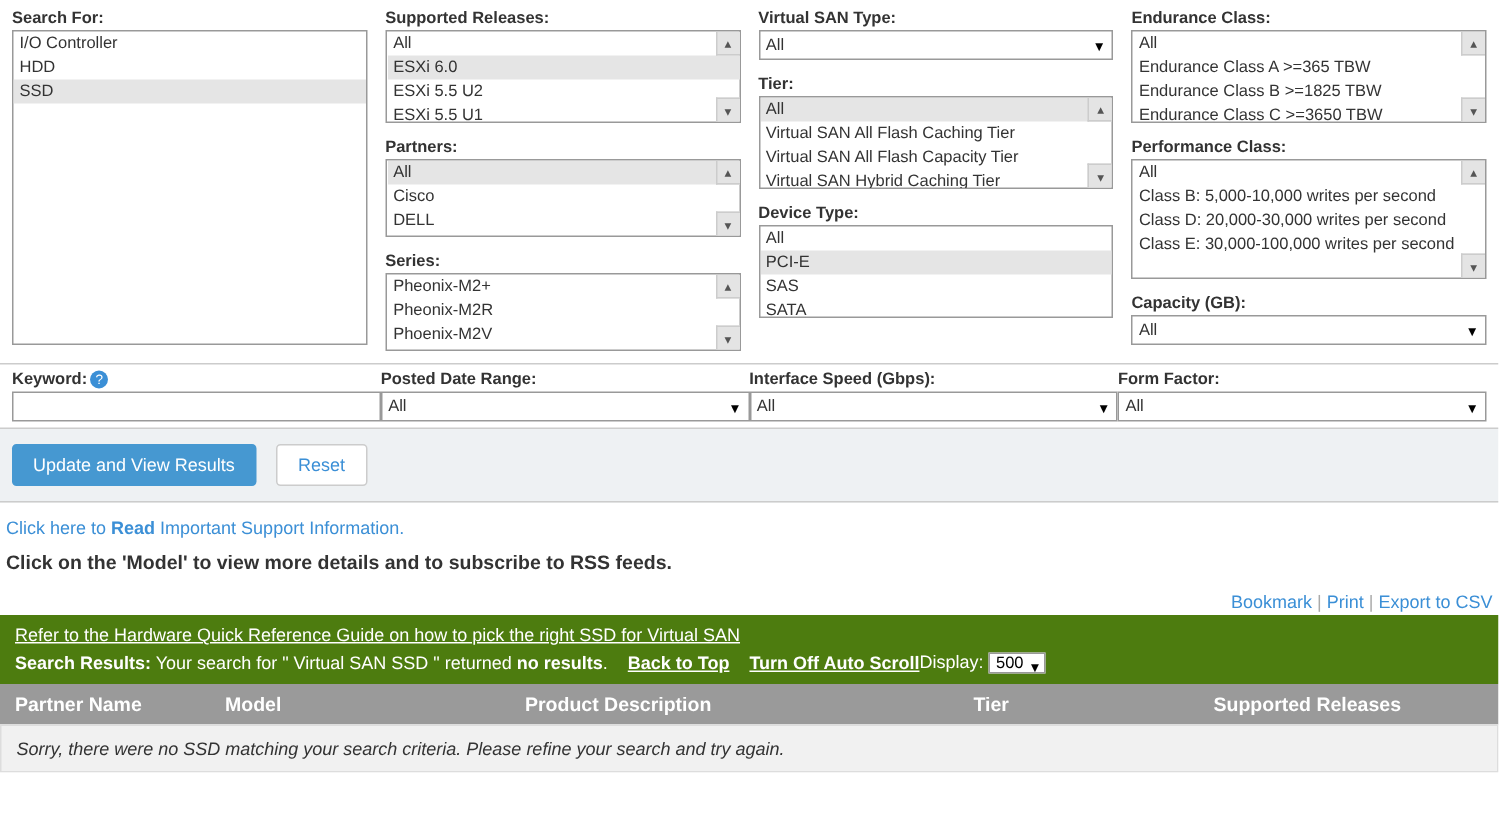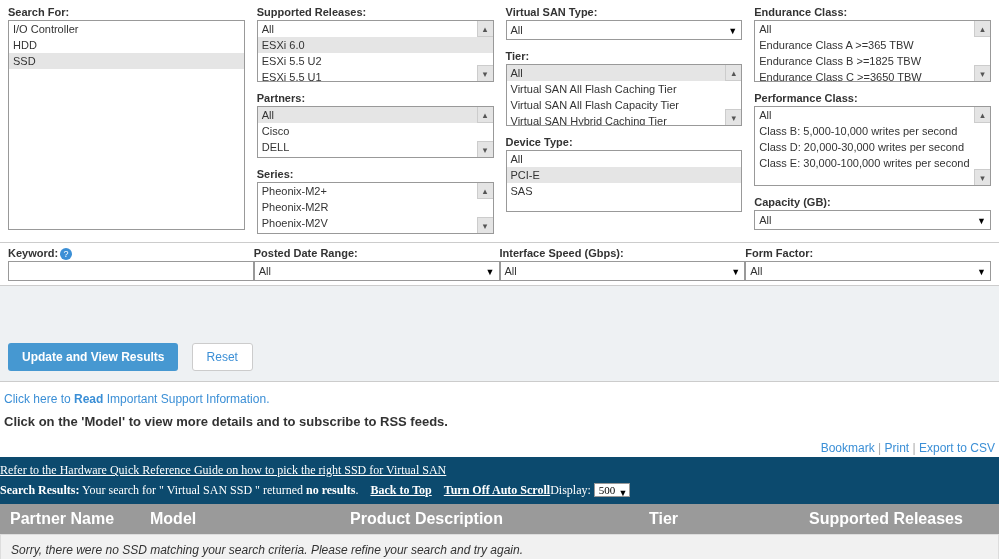--- a/index.html
+++ b/index.html
@@ -18,36 +18,36 @@
     .dropdown::after { content: "▼"; position: absolute; right: 4px; top: 3px; font-size: 9px; color: #000; }
     .scroll-up, .scroll-down { position: absolute; right: 0; width: 16px; height: 16px; background: #e4e4e4; text-align: center; font-size: 9px; line-height: 16px; color: #555; border-left: 1px solid #ccc;}
     .scroll-up { top: 0; border-bottom: 1px solid #ccc;}
     .scroll-down { bottom: 0; border-top: 1px solid #ccc;}
     .keyword-row { padding: 4px 8px; display: flex; gap: 0; align-items: flex-end; border-bottom: 1px solid #ccc;}
     .kw-col { flex: 1; }
     .kw-col .label { display: inline-block; }
     .input-text { width: 100%; border: 1px solid #999; height: 20px; padding: 2px 4px; font-size: 11px; }
     .help-icon { display: inline-block; width: 12px; height: 12px; background: #3b8fd6; color: #fff; border-radius: 50%; font-size: 9px; text-align: center; line-height: 12px; margin-left: 2px; vertical-align: middle;}
     .action-bar { background: #eef1f3; padding: 10px 8px; border-bottom: 1px solid #ccc;}
-    .btn-primary { background: #4698d1; color: #fff; border: none; padding: 7px 14px; font-size: 12px; font-weight: bold; border-radius: 3px; cursor: pointer; margin-top: 47px; }
+    .btn-primary { background: #4698d1; color: #fff; border: none; padding: 7px 14px; font-size: 12px; font-weight: normal; border-radius: 3px; cursor: pointer; }
     .btn-reset { background: #fff; color: #3b8fd6; border: 1px solid #ccc; padding: 6px 14px; font-size: 12px; border-radius: 3px; cursor: pointer; margin-left: 10px;}
     .info-link-row { padding: 10px 0 6px 4px; font-size: 12px; color: #3b8fd6; }
     .info-link-row .readb { font-weight: bold; color: #3b8fd6; }
     .hint-row { padding: 2px 4px 10px 4px; font-size: 13px; font-weight: bold; }
     .export-row { text-align: right; padding: 2px 4px; font-size: 12px; color: #3b8fd6; }
     .export-row a { color: #3b8fd6; text-decoration: none; }
     .sep { color: #aaa; }
-    .results-header { background: #0c4a6e; color: #fff; padding: 6px 0; font-size: 12px; font-family: Liberation Serif, serif; }
+    .results-header { background: #4d7c0f; color: #fff; padding: 6px 10px; font-size: 12px; }
     .results-header a { color: #fff; text-decoration: underline; }
     .results-header .line1 { margin-bottom: 4px; display: inline-block;}
     .results-header .line2 { display: flex; justify-content: flex-start; align-items: center;}
     .results-header .bold { font-weight: bold; }
     .display-select { border: 1px solid #999; font-size: 11px; padding: 0 14px 0 4px; background: #fff; color: #000; position: relative; height: 18px; line-height: 16px;}
     .display-select::after { content: "▼"; position: absolute; right: 2px; top: 1px; font-size: 9px; }
-    .col-headers { background: #9a9a9a; color: #fff; font-weight: bold; font-size: 16px; display: flex; padding: 6px 10px; }
+    .col-headers { background: #9a9a9a; color: #fff; font-weight: bold; font-size: 13px; display: flex; padding: 6px 10px; }
     .ch1 { flex: 0 0 140px; } .ch2 { flex: 0 0 200px; } .ch3 { flex: 1; } .ch4 { flex: 0 0 160px; } .ch5 { flex: 0 0 180px; }
     .no-results { background: #f1f1f1; padding: 8px 10px; font-style: italic; font-size: 12px; border: 1px solid #ddd; }
     .group { margin-bottom: 4px; }
   </style>
 </head>
 <body>
 
 <div class="filters">
 
   <div class="col">
@@ -110,20 +110,21 @@
         <div class="scroll-up">▴</div>
         <div class="scroll-down">▾</div>
       </div>
     </div>
     <div class="group">
       <div class="label">Device Type:</div>
       <div class="listbox s4">
         <div class="opt">All</div>
         <div class="opt selected">PCI-E</div>
         <div class="opt">SAS</div>
+        <div class="opt">SATA</div>
       </div>
     </div>
   </div>
 
   <div class="col">
     <div class="group">
       <div class="label">Endurance Class:</div>
       <div class="listbox s4">
         <div class="opt">All</div>
         <div class="opt">Endurance Class A &gt;=365 TBW</div>

